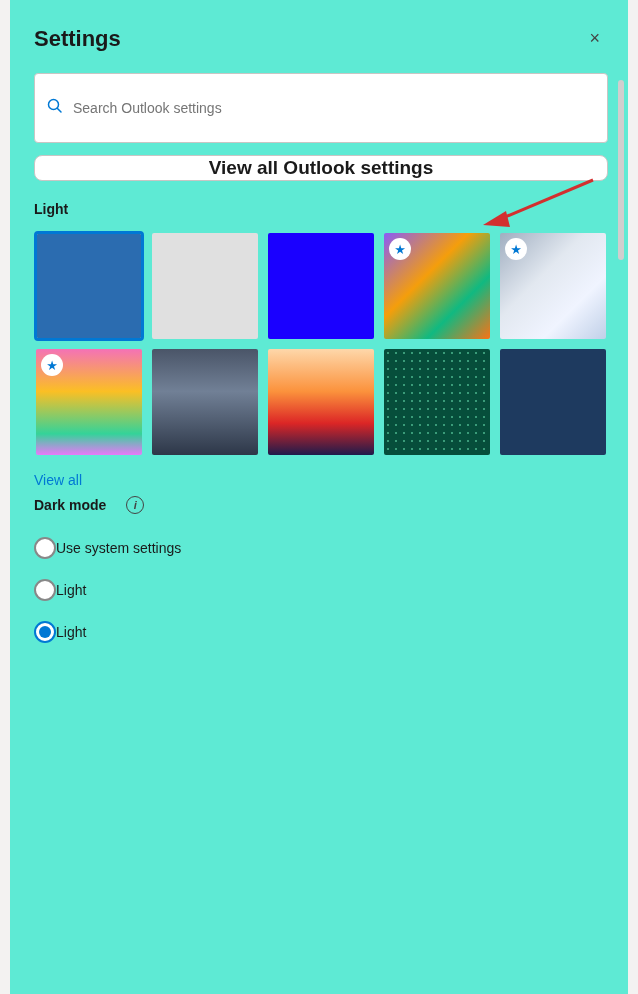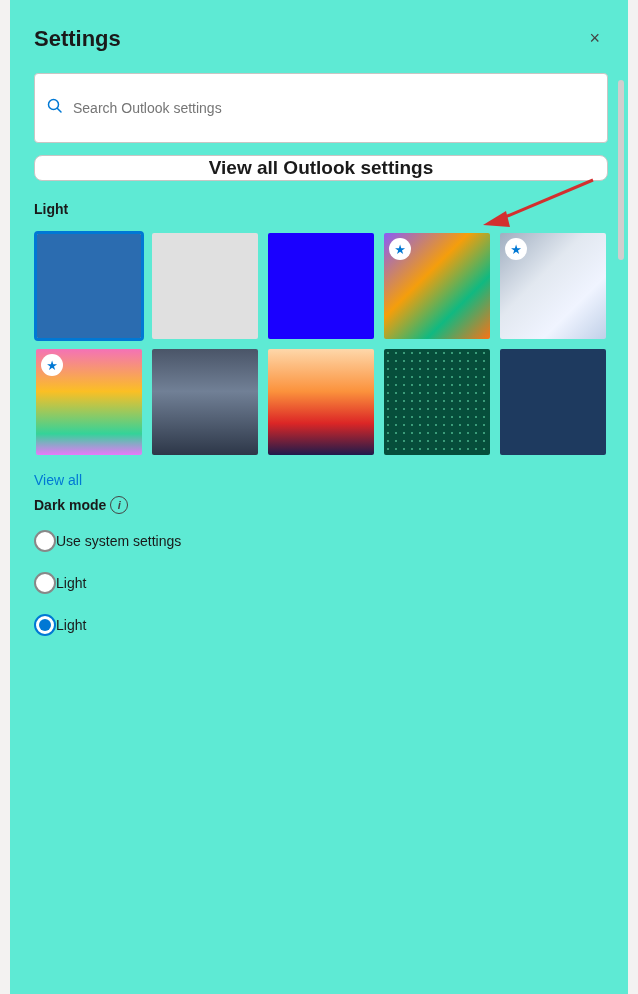--- a/index.html
+++ b/index.html
@@ -162,22 +162,22 @@
       text-decoration: none;
       cursor: pointer;
       display: inline-block;
       margin-bottom: 8px;
     }
 
     .dark-mode-section { margin-top: 0; }
     .dark-mode-header {
       display: flex;
       align-items: center;
-      gap: 4px;
-      margin-bottom: 16px;
+      gap: 20px;
+      margin-bottom: 23px;
     }
     .dark-mode-title {
       font-size: 14px;
       font-weight: 700;
       color: #1a1a1a;
     }
     .info-icon {
       width: 18px;
       height: 18px;
       border: 1.5px solid #444;

